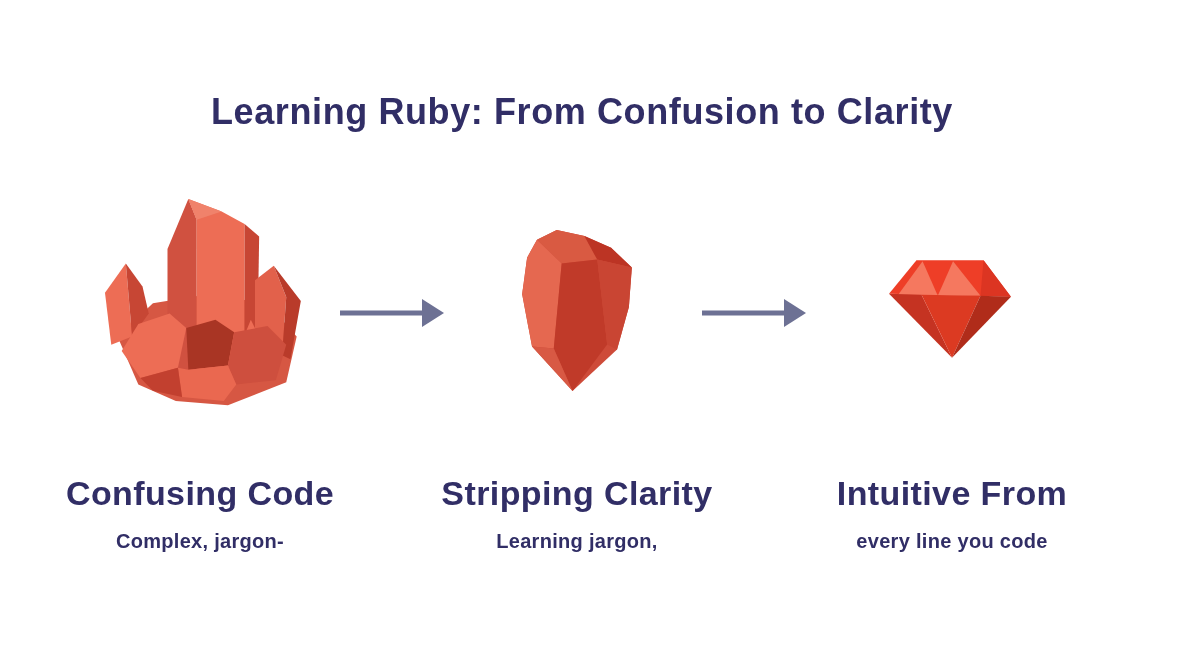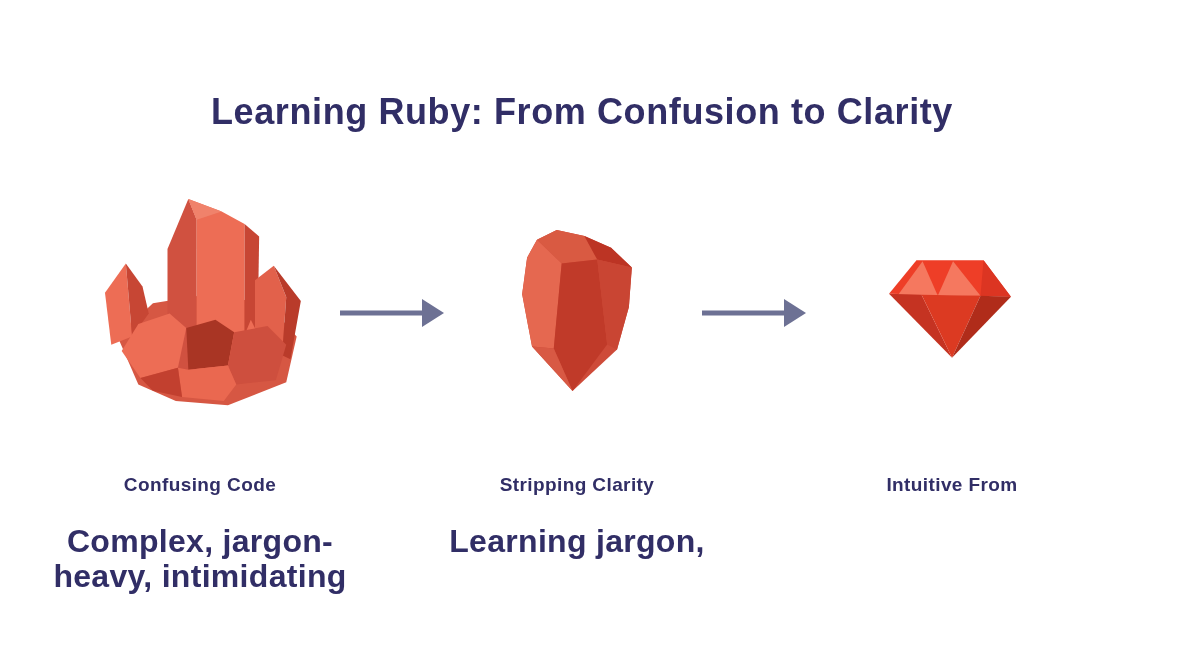--- a/index.html
+++ b/index.html
@@ -44,30 +44,30 @@
     width: 340px;
     text-align: center;
   }
   .stage-text-1 { left: 30px; }
   .stage-text-2 { left: 407px; }
   .stage-text-3 { left: 782px; }
   .stage-label {
     position: absolute;
     top: 474px;
     width: 340px;
-    font-size: 19px;
+    font-size: 34px;
     font-weight: bold;
     letter-spacing: 0.4px;
     color: #312E66;
   }
   .stage-desc {
     position: absolute;
     top: 524px;
     width: 340px;
-    font-size: 32px;
+    font-size: 20px;
     font-weight: bold;
     letter-spacing: 0.3px;
     line-height: 35px;
     color: #312E66;
   }
 </style>
 </head>
 <body>
 
 <div class="page-title">Learning Ruby: From Confusion to Clarity</div>
@@ -123,28 +123,28 @@
     <polygon points="2,35 34,36 64,98" fill="#C53322"></polygon>
     <polygon points="34,36 92,37 64,98" fill="#DC3A22"></polygon>
     <polygon points="92,37 122,38 64,98" fill="#B02C1A"></polygon>
   </g>
 </svg>
 
 <div class="stage-text stage-text-1">
   <div class="stage-label">Confusing Code</div>
   <div class="stage-desc">
     <div>Complex, jargon-</div>
-    <div>heavy, intimidating</div>
   </div>
 </div>
 
 <div class="stage-text stage-text-2">
   <div class="stage-label">Stripping Clarity</div>
   <div class="stage-desc">
     <div>Learning jargon,</div>
   </div>
 </div>
 
 <div class="stage-text stage-text-3">
   <div class="stage-label">Intuitive From</div>
   <div class="stage-desc">
+    <div>every line you code</div>
   </div>
 </div>
 
 </body></html>

